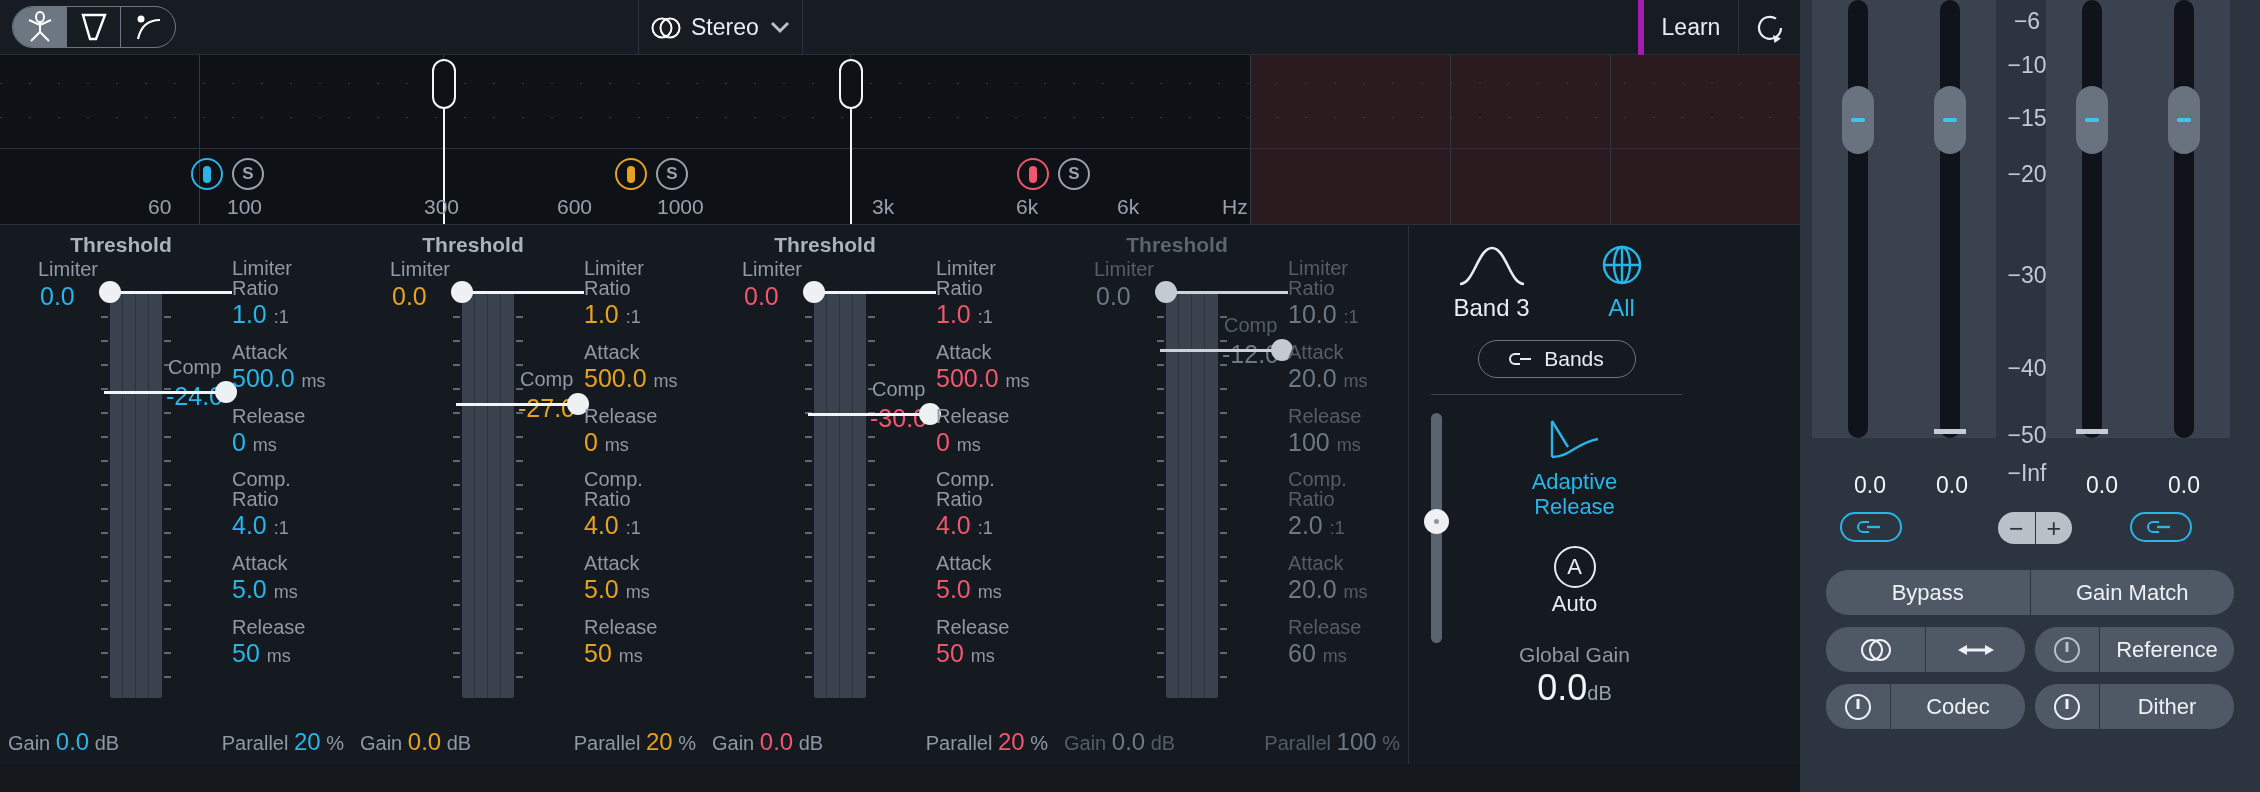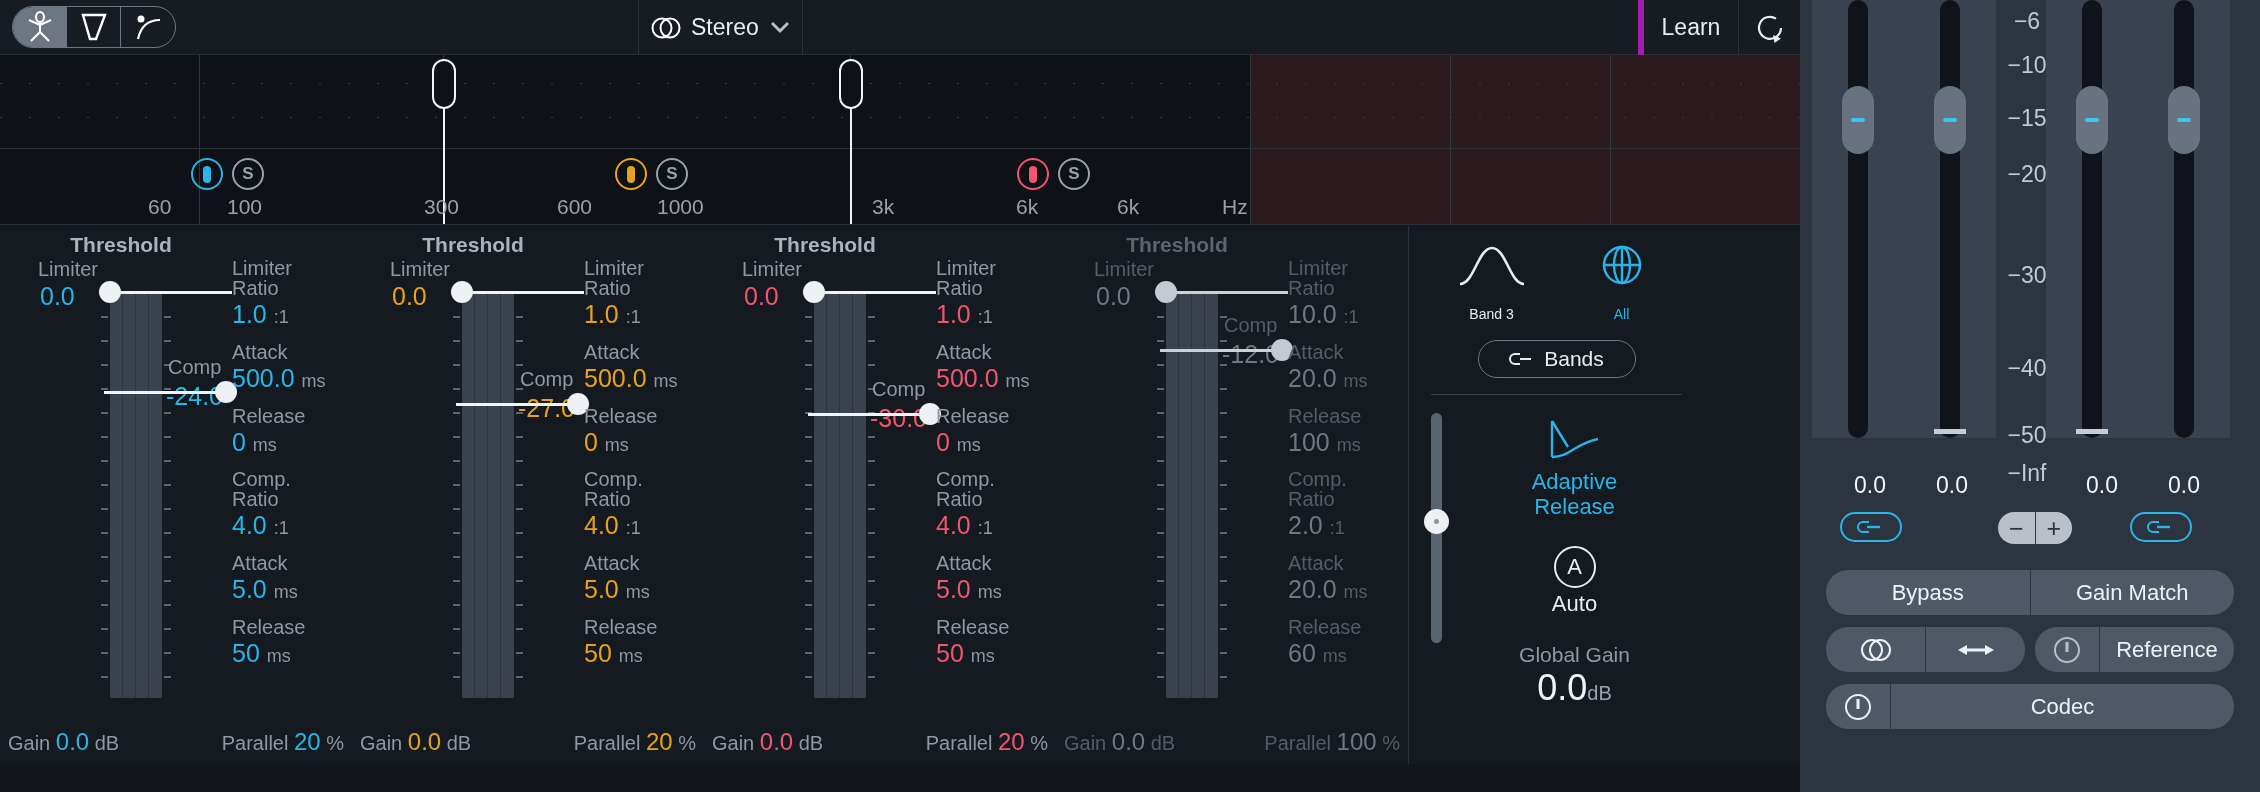--- a/index.html
+++ b/index.html
@@ -141,21 +141,21 @@
   .band-col.dim .handle-row { background: #ccd2d8; }
   .band-col.dim .handle-row .knob { background: #c3cad1; }
 
   
   .inner-panel {
     width: 296px; height: 100%; border-left: 1px solid #2a313a;
     position: relative; padding-top: 10px;
   }
   .ip-row { display: flex; justify-content: center; gap: 34px; margin-top: 6px; }
   .ip-item { width: 96px; text-align: center; }
-  .ip-item .cap { font-size: 14px; color: #e9edf1; margin-top: 14px; }
+  .ip-item .cap { font-size: 24px; color: #e9edf1; margin-top: 2px; }
   .ip-item .cap.on { color: #28b5e8; }
   .bands-btn {
     margin: 18px auto 0; width: 158px; height: 38px; border: 1px solid #6d7680;
     border-radius: 19px; display: flex; align-items: center; justify-content: center;
     gap: 9px; color: #e9edf1; font-size: 21px;
   }
   .divider { margin: 16px 22px 0; height: 1px; background: #3a424c; }
   .gg-wrap { display: flex; margin-top: 18px; padding-left: 18px; }
   .gg-slider { position: relative; width: 18px; height: 230px; }
   .gg-slider .tr { position: absolute; left: 4px; top: 0; bottom: 0; width: 11px;
@@ -697,16 +697,25 @@
       <div class="brow">
         <div class="bseg">
           <div class="seg-ico">
             <svg width="30" height="30" viewBox="0 0 30 30">
               <circle cx="15" cy="15" r="12" fill="none" stroke="#eef1f4" stroke-width="2"></circle>
               <line x1="15" y1="7" x2="15" y2="17" stroke="#eef1f4" stroke-width="3"></line>
             </svg>
           </div>
           <div class="seg-lbl">Codec</div>
         </div>
+        <div class="bseg">
+          <div class="seg-ico">
+            <svg width="30" height="30" viewBox="0 0 30 30">
+              <circle cx="15" cy="15" r="12" fill="none" stroke="#eef1f4" stroke-width="2"></circle>
+              <line x1="15" y1="7" x2="15" y2="17" stroke="#eef1f4" stroke-width="3"></line>
+            </svg>
+          </div>
+          <div class="seg-lbl">Dither</div>
+        </div>
       </div>
     </div>
   </div>
 </div>
 
 </body></html>

